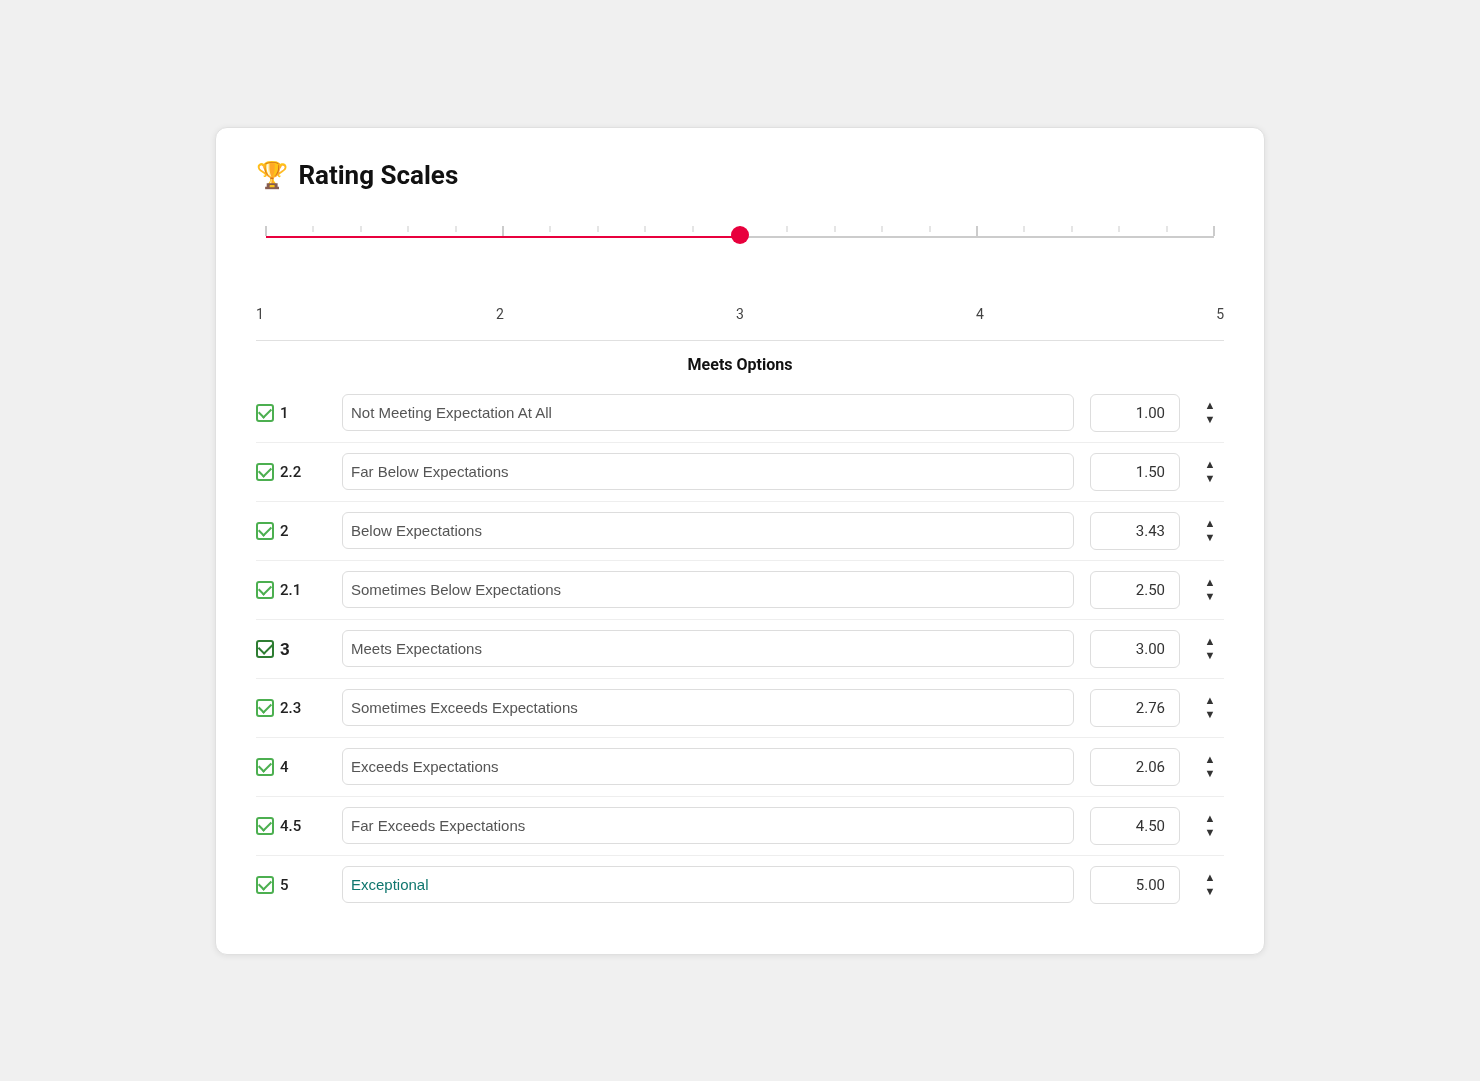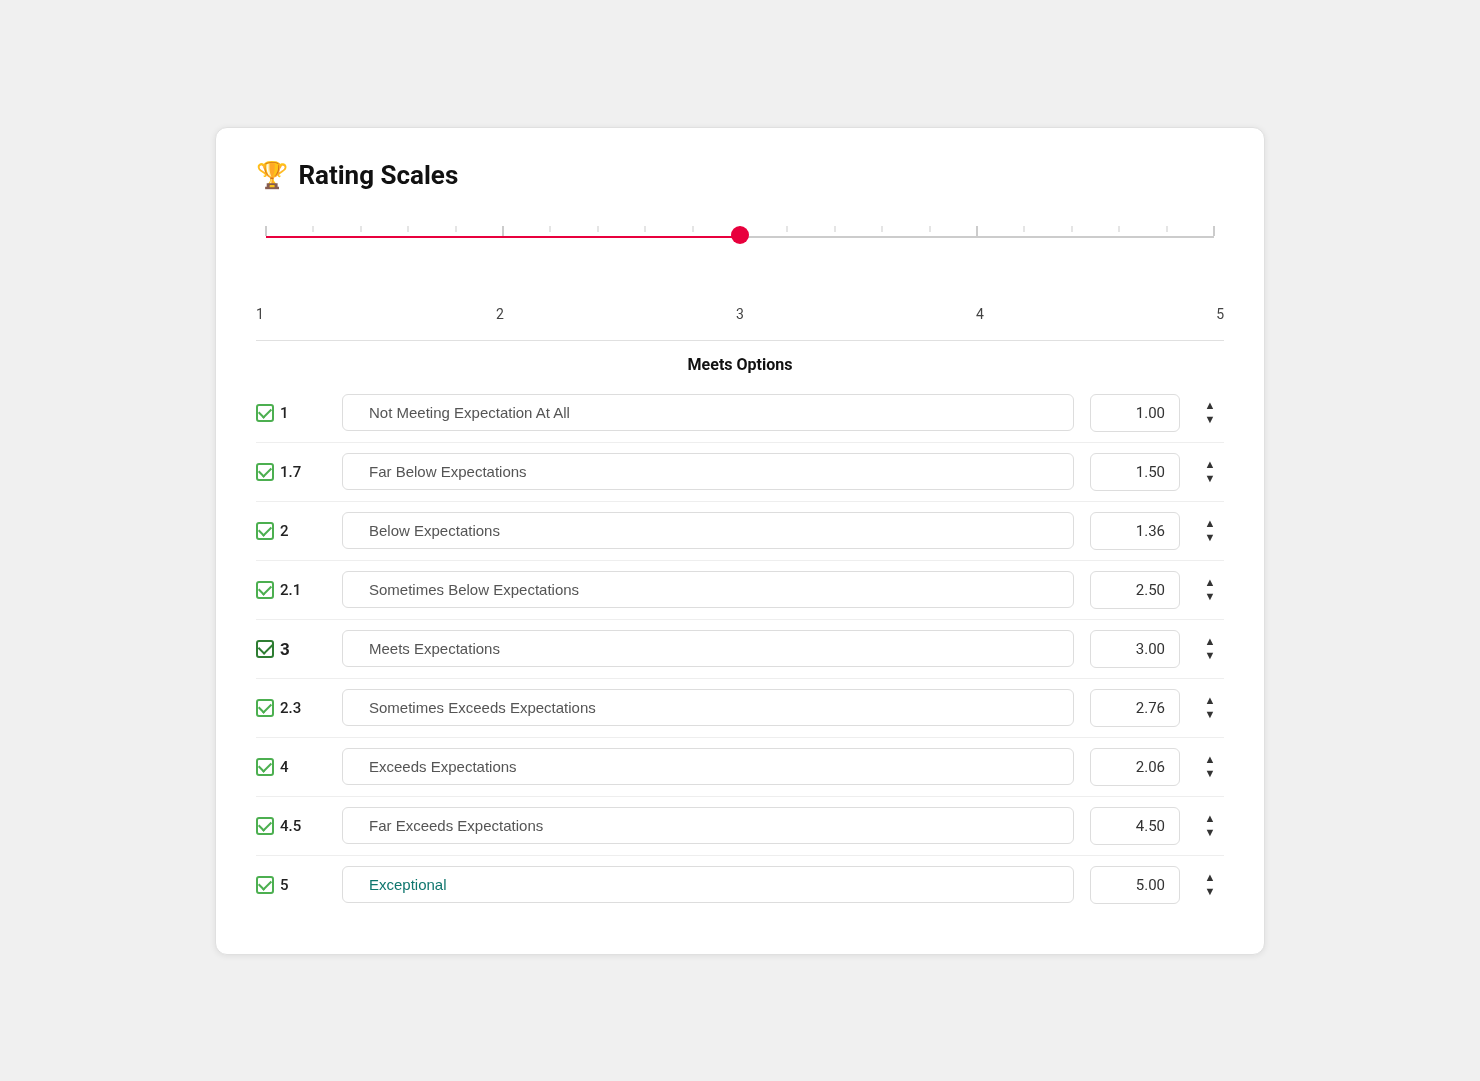--- a/index.html
+++ b/index.html
@@ -154,21 +154,21 @@
     }
     .checkbox-icon.bold-check::after {
       border-color: #2e7d32;
       width: 11px;
       height: 7px;
     }
     .row-label-input {
       flex: 1;
       border: 1px solid #ddd;
       border-radius: 6px;
-      padding: 9px 26px;
+      padding: 9px 8px;
       font-size: 15px;
       color: #555;
       outline: none;
       background: #fff;
     }
     .row-value {
       min-width: 90px;
       text-align: right;
       font-size: 15px;
       color: #333;
@@ -260,36 +260,36 @@
         <input type="text" class="row-label-input" value="Not Meeting Expectation At All" style="">
         <div class="row-value">1.00</div>
         <div class="row-arrows">
           <button class="arrow-btn">▲</button>
           <button class="arrow-btn">▼</button>
         </div>
       </div>
       <div class="scale-row">
         <div class="row-number">
           <span class="checkbox-icon"></span>
-          <span style="font-weight: 500; font-size: 15px;">1.7</span>
+          <span style="font-weight: 500; font-size: 15px;">2.2</span>
         </div>
         <input type="text" class="row-label-input" value="Far Below Expectations" style="">
         <div class="row-value">1.50</div>
         <div class="row-arrows">
           <button class="arrow-btn">▲</button>
           <button class="arrow-btn">▼</button>
         </div>
       </div>
       <div class="scale-row">
         <div class="row-number">
           <span class="checkbox-icon"></span>
           <span style="font-weight: 500; font-size: 15px;">2</span>
         </div>
         <input type="text" class="row-label-input" value="Below Expectations" style="">
-        <div class="row-value">1.36</div>
+        <div class="row-value">3.43</div>
         <div class="row-arrows">
           <button class="arrow-btn">▲</button>
           <button class="arrow-btn">▼</button>
         </div>
       </div>
       <div class="scale-row">
         <div class="row-number">
           <span class="checkbox-icon"></span>
           <span style="font-weight: 500; font-size: 15px;">2.1</span>
         </div>

